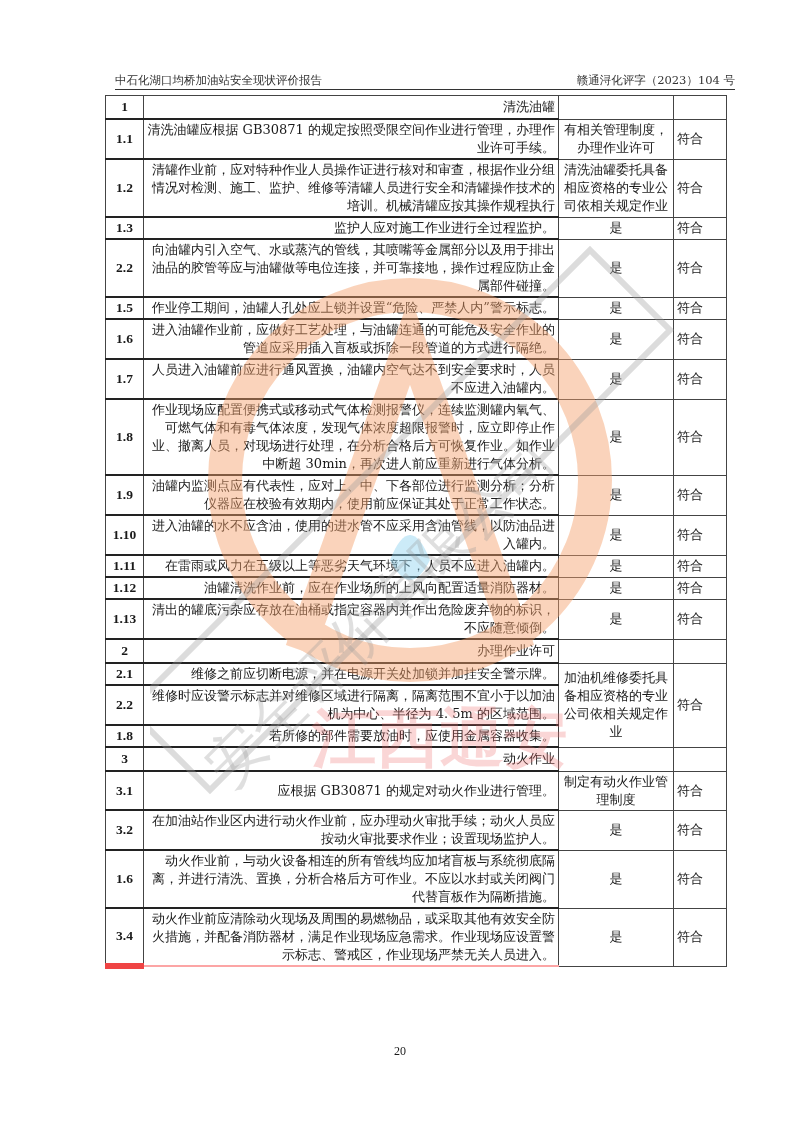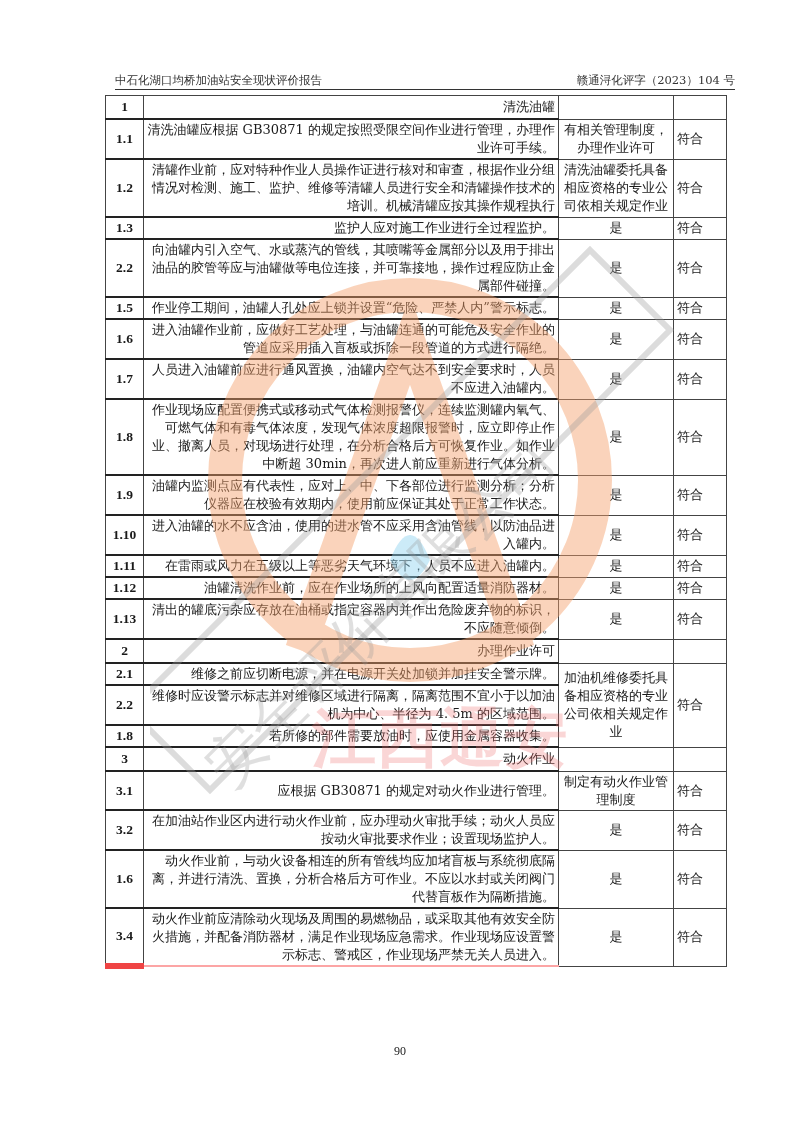--- a/index.html
+++ b/index.html
@@ -210,13 +210,13 @@
     <path d="M150 420 L260 110 L370 420" fill="none" stroke="#f5a06a" stroke-width="30"></path>
     <path d="M240 330 Q260 280 280 330 Q260 370 240 330 Z" fill="#8fd3f0"></path>
   </g>
   <g opacity="0.35" fill="none" stroke="#9a9a9a" stroke-width="6">
     <path d="M440 20 L520 100 L60 560 L-20 480 Z"></path>
   </g>
   <text x="290" y="530" text-anchor="middle" font-size="64" font-weight="bold" fill="#f07070" opacity="0.28" font-family="DejaVu Sans, sans-serif">江西通安</text>
   <text x="0" y="0" font-size="58" fill="#999" opacity="0.3" font-family="DejaVu Sans, sans-serif" transform="translate(80 560) rotate(-45)">安全评价有限公司</text>
 </svg>
 
-<div class="page-number">90</div>
+<div class="page-number">20</div>
 
 </body></html>

